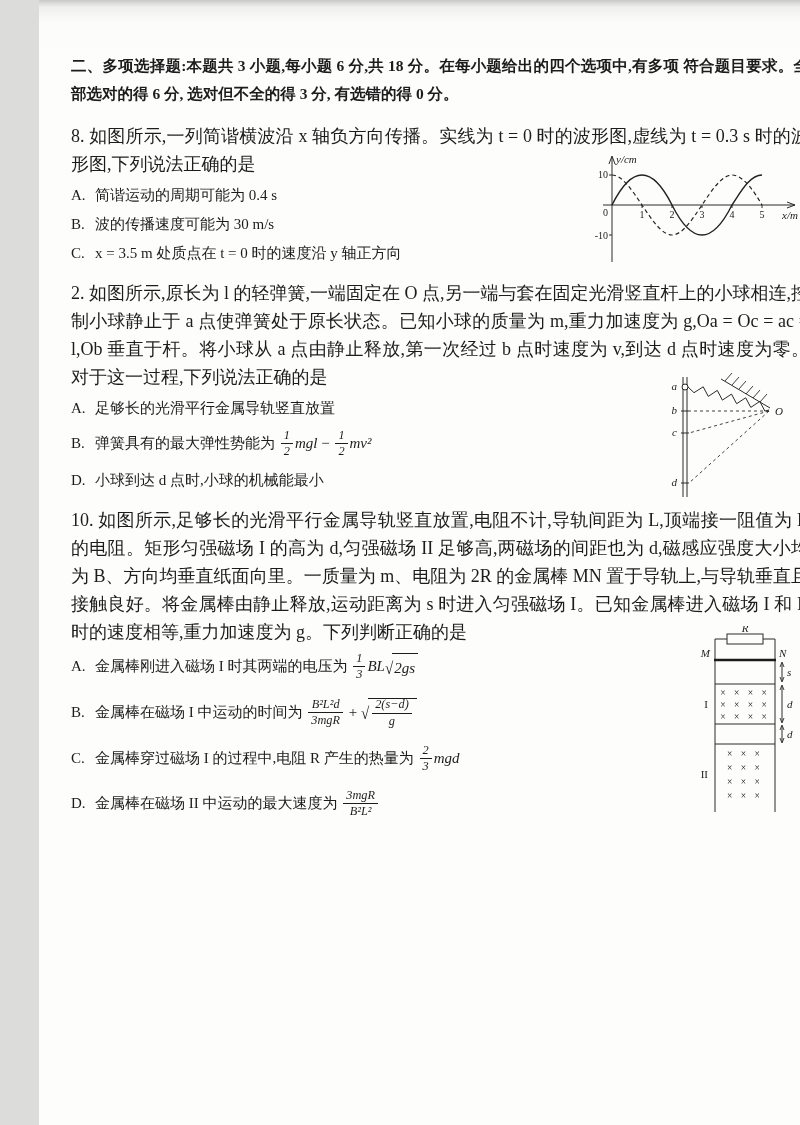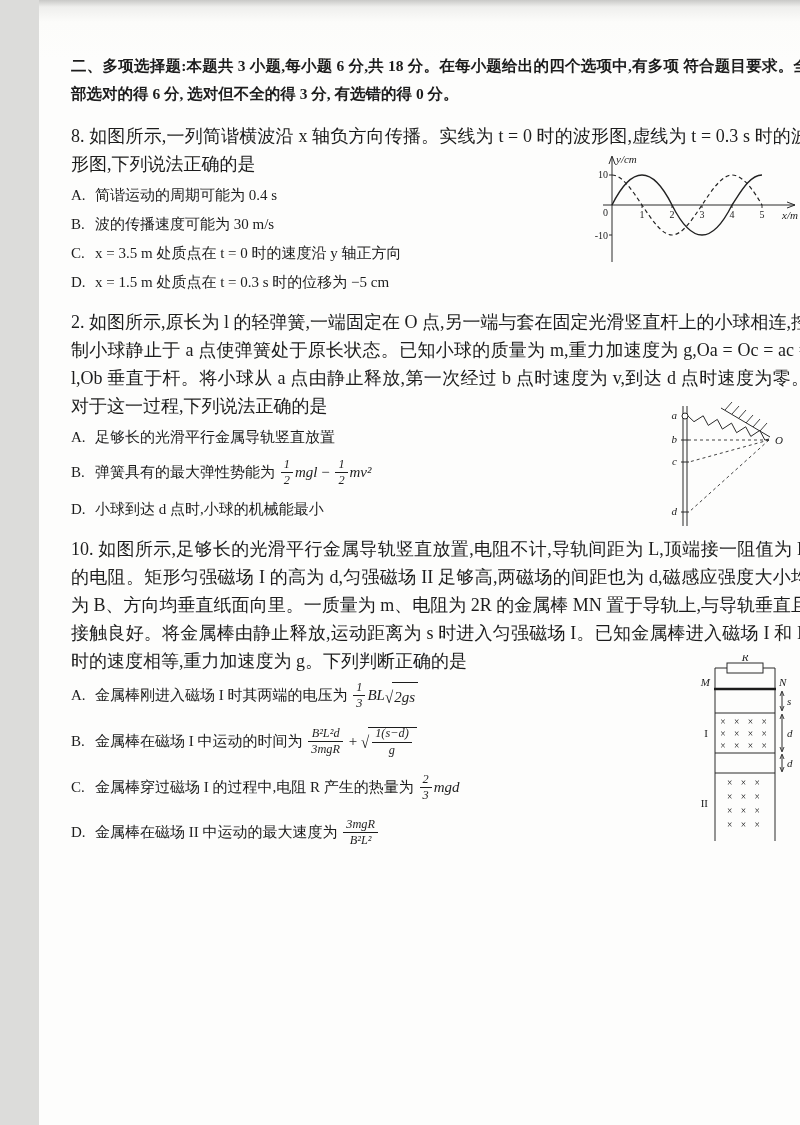--- a/index.html
+++ b/index.html
@@ -97,21 +97,20 @@
         <text x="115" y="68" text-anchor="middle" class="svgnum">3</text>
         <text x="145" y="68" text-anchor="middle" class="svgnum">4</text>
         <text x="175" y="68" text-anchor="middle" class="svgnum">5</text>
       </svg>
     </div>
     <p class="stem">8. 如图所示,一列简谐横波沿 x 轴负方向传播。实线为 t = 0 时的波形图,虚线为 t = 0.3 s 时的波形图,下列说法正确的是</p>
     <ul class="options">
       <li><span class="olabel">A.</span><span>简谐运动的周期可能为 0.4 s</span></li>
       <li><span class="olabel">B.</span><span>波的传播速度可能为 30 m/s</span></li>
       <li><span class="olabel">C.</span><span>x = 3.5 m 处质点在 t = 0 时的速度沿 y 轴正方向</span></li>
-      <li><span class="olabel">D.</span><span>x = 1.5 m 处质点在 t = 0.3 s 时的位移为 −5 cm</span></li>
     </ul>
   </section>
 
   <section class="question q9">
     <div class="fig fig9">
       <svg width="120" height="136" viewBox="0 0 120 136">
 
         <line x1="52" y1="12" x2="101" y2="41" stroke="#2a2a2a"></line>
         <g stroke="#2a2a2a" stroke-width="0.9">
           <line x1="56" y1="14" x2="63" y2="6"></line>
@@ -195,19 +194,19 @@
         <text x="92" y="50" class="svglab">s</text>
         <text x="92" y="82" class="svglab">d</text>
         <text x="92" y="112" class="svglab">d</text>
         <text x="13" y="82" text-anchor="end" class="svglab" style="font-style:normal">I</text>
         <text x="13" y="152" text-anchor="end" class="svglab" style="font-style:normal">II</text>
       </svg>
     </div>
     <p class="stem">10. 如图所示,足够长的光滑平行金属导轨竖直放置,电阻不计,导轨间距为 L,顶端接一阻值为 R 的电阻。矩形匀强磁场 I 的高为 d,匀强磁场 II 足够高,两磁场的间距也为 d,磁感应强度大小均为 B、方向均垂直纸面向里。一质量为 m、电阻为 2R 的金属棒 MN 置于导轨上,与导轨垂直且接触良好。将金属棒由静止释放,运动距离为 s 时进入匀强磁场 I。已知金属棒进入磁场 I 和 II 时的速度相等,重力加速度为 g。下列判断正确的是</p>
     <ul class="options">
       <li><span class="olabel">A.</span><span>金属棒刚进入磁场 I 时其两端的电压为 <span class="frac"><span class="num">1</span><span class="den">3</span></span><span class="mitalic">BL</span><span class="sqrt"><span class="rad">√</span><span class="bar">2gs</span></span></span></li>
-      <li><span class="olabel">B.</span><span>金属棒在磁场 I 中运动的时间为 <span class="frac"><span class="num">B²L²d</span><span class="den">3mgR</span></span> + <span class="sqrt"><span class="rad">√</span><span class="bar"><span class="frac"><span class="num">1(s−d)</span><span class="den">g</span></span></span></span></span></li>
+      <li><span class="olabel">B.</span><span>金属棒在磁场 I 中运动的时间为 <span class="frac"><span class="num">B²L²d</span><span class="den">3mgR</span></span> + <span class="sqrt"><span class="rad">√</span><span class="bar"><span class="frac"><span class="num">2(s−d)</span><span class="den">g</span></span></span></span></span></li>
       <li><span class="olabel">C.</span><span>金属棒穿过磁场 I 的过程中,电阻 R 产生的热量为 <span class="frac"><span class="num">2</span><span class="den">3</span></span><span class="mitalic">mgd</span></span></li>
       <li><span class="olabel">D.</span><span>金属棒在磁场 II 中运动的最大速度为 <span class="frac"><span class="num">3mgR</span><span class="den">B²L²</span></span></span></li>
     </ul>
   </section>
 
 </div>
 
 </body></html>

